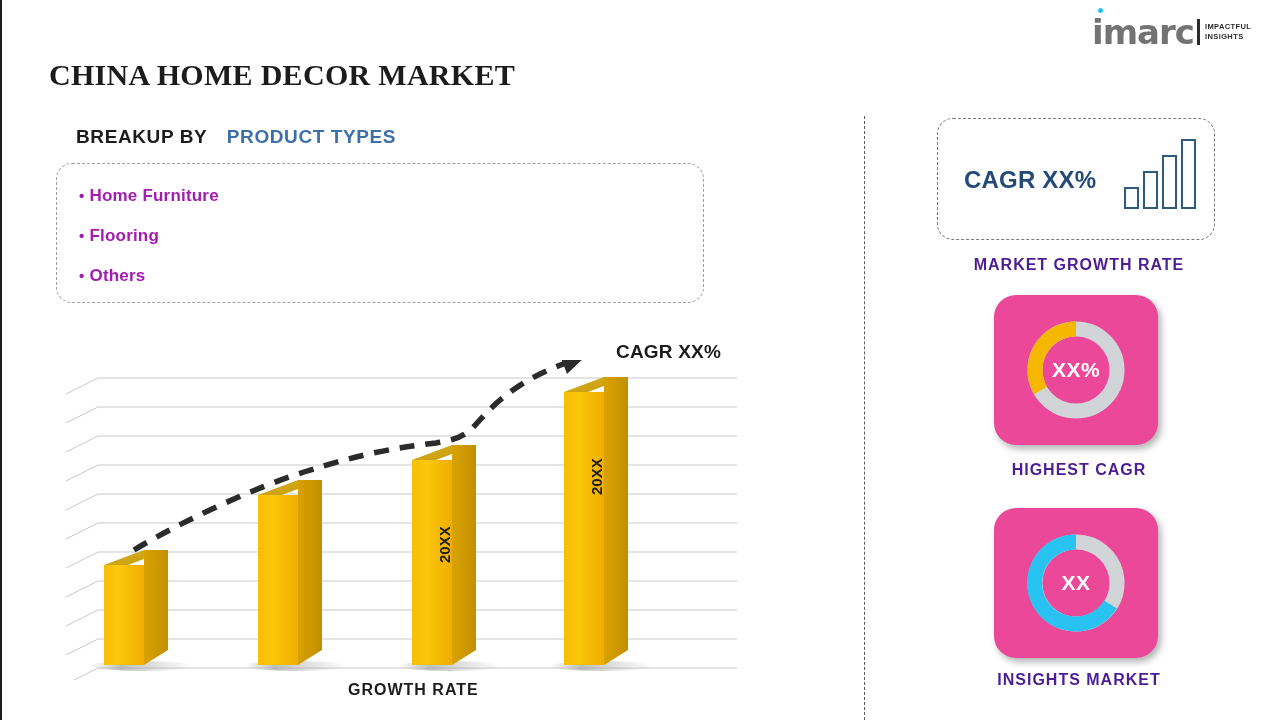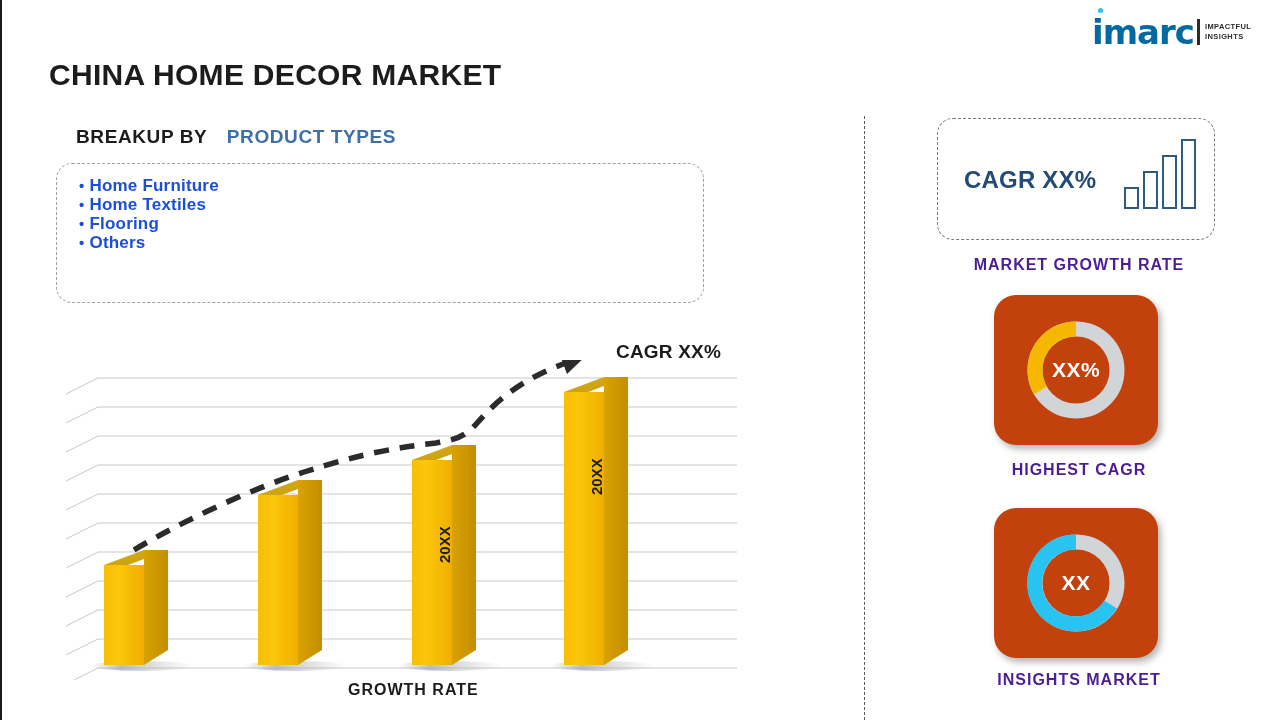--- a/index.html
+++ b/index.html
@@ -10,39 +10,39 @@
     position:relative;
     border-left:2px solid #1a1a1a;
     box-sizing:border-box;
   }
   .stage{position:absolute;inset:0;}
 
   
   .logo{position:absolute;left:1090px;top:10px;width:170px;height:44px;
         display:flex;align-items:center;}
   .logo-mark{position:relative;font-size:34px;line-height:34px;font-weight:bold;
-        color:#0369a1;letter-spacing:-1px;font-family:"DejaVu Sans",sans-serif;}
+        color:#737373;letter-spacing:-1px;font-family:"DejaVu Sans",sans-serif;}
   .logo-dot{position:absolute;left:6px;top:-7px;width:5px;height:5px;border-radius:50%;
         background:#29C3F2;}
   .logo-bar{width:3px;height:26px;background:#2b2b2b;margin:0 5px 0 3px;}
   .logo-tag{display:flex;flex-direction:column;justify-content:center;
         font-size:7.5px;font-weight:bold;color:#2b2b2b;line-height:10px;letter-spacing:.4px;}
 
   
   .title{position:absolute;left:47px;top:58px;font-size:30px;font-weight:bold;
-        color:#1c1c1c;letter-spacing:.3px;}
+        color:#1c1c1c;letter-spacing:.3px;font-family:Liberation Serif, serif;}
   .subtitle{position:absolute;left:74px;top:126px;font-size:19px;font-weight:bold;
         color:#1c1c1c;letter-spacing:.6px;}
   .subtitle .hl{color:#3d6FA8;margin-left:14px;}
 
   
   .bullet-box{position:absolute;left:54px;top:163px;width:648px;height:140px;
         border:1.5px dashed #9aa0a6;border-radius:16px;box-sizing:border-box;
         padding:12px 0 0 22px;}
-  .bullet{font-size:17px;font-weight:bold;color:#1d4ed8;line-height:19px;
+  .bullet{font-size:17px;font-weight:bold;color:#a21caf;line-height:40px;
         letter-spacing:.2px;white-space:nowrap;}
   .bullet .dot{font-size:15px;margin-right:5px;}
 
   
   .chart{position:absolute;left:62px;top:360px;width:675px;height:320px;}
   .chart svg{display:block;}
   .cagr-label{position:absolute;left:614px;top:341px;font-size:19px;font-weight:bold;
         color:#1c1c1c;letter-spacing:.2px;}
   .axis-label{position:absolute;left:346px;top:681px;font-size:16px;font-weight:bold;
         color:#1c1c1c;letter-spacing:1px;}
@@ -59,21 +59,21 @@
         display:flex;align-items:center;}
   .cagr-text{margin-left:26px;font-size:24px;font-weight:bold;color:#244B78;
         line-height:31px;letter-spacing:.2px;}
   .cagr-bars{position:absolute;right:18px;bottom:30px;display:flex;align-items:flex-end;gap:4px;}
   .cagr-bars i{display:block;width:15px;border:2.2px solid #2E5A7D;box-sizing:border-box;background:#fff;}
 
   .r-caption{position:absolute;width:400px;text-align:center;font-size:16px;
         font-weight:bold;color:#4c1d95;letter-spacing:1px;}
 
   .donut-card{position:absolute;width:164px;height:150px;border-radius:22px;
-        background:#c2410c;box-shadow:3px 4px 7px rgba(0,0,0,.30);
+        background:#ec4899;box-shadow:3px 4px 7px rgba(0,0,0,.30);
         display:flex;align-items:center;justify-content:center;}
   .donut-center{position:absolute;color:#ffffff;font-weight:bold;letter-spacing:.5px;}
 </style>
 </head>
 <body>
 
 <div class="stage">
 
   <div class="logo">
     <div class="logo-mark">
@@ -88,23 +88,20 @@
   </div>
 
   <div class="title">CHINA HOME DECOR MARKET</div>
   <div class="subtitle">
     <span>BREAKUP BY </span><span class="hl">PRODUCT TYPES</span>
   </div>
 
   <div class="bullet-box">
     <div class="bullet">
       <span class="dot">•</span><span>Home Furniture</span>
-    </div>
-    <div class="bullet">
-      <span class="dot">•</span><span>Home Textiles</span>
     </div>
     <div class="bullet">
       <span class="dot">•</span><span>Flooring</span>
     </div>
     <div class="bullet">
       <span class="dot">•</span><span>Others</span>
     </div>
   </div>
 
   <div class="chart">

